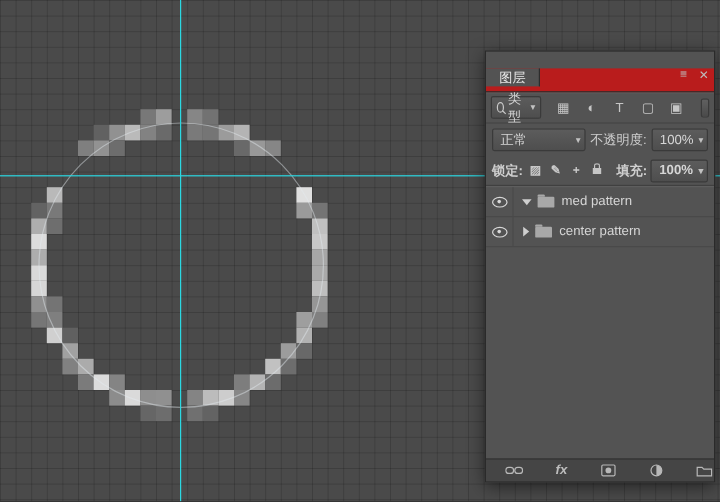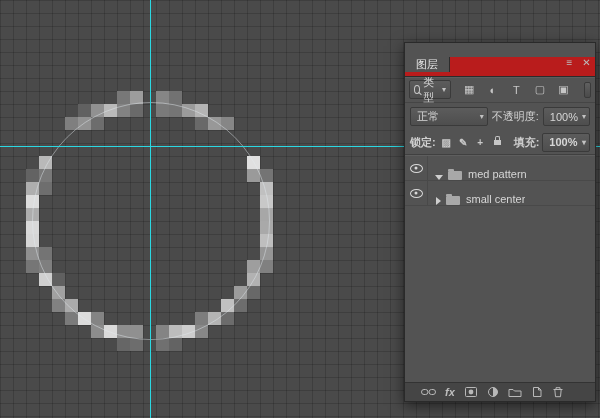--- a/index.html
+++ b/index.html
@@ -53,21 +53,21 @@
   .value-box{width:40px;}
   .row-label{color:#cfcfcf;white-space:nowrap;}
   .lock-icons{display:flex;align-items:center;gap:2px;}
   .lock-btn{width:15px;height:15px;display:flex;align-items:center;justify-content:center;
      color:#c9c9c9;font-size:10px;}
   .mini-lock{position:relative;width:7px;height:5px;background:#c6c6c6;display:inline-block;}
   .mini-lock::before{content:"";position:absolute;left:1px;top:-4px;width:3px;height:3px;
      border:1px solid #c6c6c6;border-bottom:none;border-radius:2px 2px 0 0;}
   
   .layer-list{border-top:1px solid #5e5e5e;}
-  .layer-row{height:24px;display:flex;align-items:flex-end;border-bottom:1px solid #494949;
+  .layer-row{height:24px;display:flex;align-items:center;border-bottom:1px solid #494949;
      position:relative;}
   .layer-row.selected{background:#4d5a68;color:#fff;}
   .eye-col{width:22px;height:100%;display:flex;align-items:center;justify-content:center;
      border-right:1px solid #494949;flex:none;}
   .eye{width:11px;height:7px;border:1px solid #d9d9d9;border-radius:50%;position:relative;
      display:inline-block;}
   .eye::after{content:"";position:absolute;left:50%;top:50%;transform:translate(-50%,-50%);
      width:3px;height:3px;background:#d9d9d9;border-radius:50%;}
   .tri-down{width:0;height:0;border-left:4px solid transparent;border-right:4px solid transparent;
      border-top:5px solid #cfcfcf;margin-left:7px;flex:none;}
@@ -86,21 +86,21 @@
      background-size:8px 8px;background-position:0 0,4px 4px;}
   .thumb.mask{background:#fafafa;}
   .thumb.dark{background:#424242;}
   .chain-link{display:inline-block;width:7px;flex:none;margin:0 1px;}
   .chain-link i{display:block;width:5px;height:5px;border:1px solid #d2d2d2;border-radius:50%;
      box-sizing:border-box;margin:0 auto;}
   .chain-link i + i{margin-top:-1px;}
   .row-lock{margin-left:auto;margin-right:9px;flex:none;}
   
   .bottom-bar{position:absolute;left:0;right:0;bottom:0;height:19px;background:#454545;
-     border-top:1px solid #333;display:flex;align-items:center;gap:9px;padding:0 8px 0 16px;
+     border-top:1px solid #333;display:flex;align-items:center;gap:27px;padding:0 8px 0 16px;
      box-sizing:border-box;}
   .bbtn{display:flex;align-items:center;justify-content:center;color:#b8b8b8;height:100%;}
   .bbtn svg{display:block;}
   .fx-label{font-style:italic;font-weight:bold;font-size:11px;color:#bdbdbd;}
 </style>
 </head>
 <body>
 
 <div class="stage">
 
@@ -248,21 +248,21 @@
         <span class="layer-name">med pattern</span>
       </div>
 
 
       <div class="layer-row">
         <div class="eye-col">
           <span class="eye"></span>
         </div>
         <span class="tri-right"></span>
         <span class="folder"></span>
-        <span class="layer-name">small center</span>
+        <span class="layer-name">center pattern</span>
       </div>
 
 
     </div>
 
     <div class="bottom-bar">
       <div class="bbtn">
         <svg width="15" height="10" viewBox="0 0 15 10" fill="none" stroke="#b8b8b8" stroke-width="1">
           <rect x="0.5" y="2.5" width="6.5" height="5" rx="2.5"></rect>
           <rect x="8" y="2.5" width="6.5" height="5" rx="2.5"></rect>

